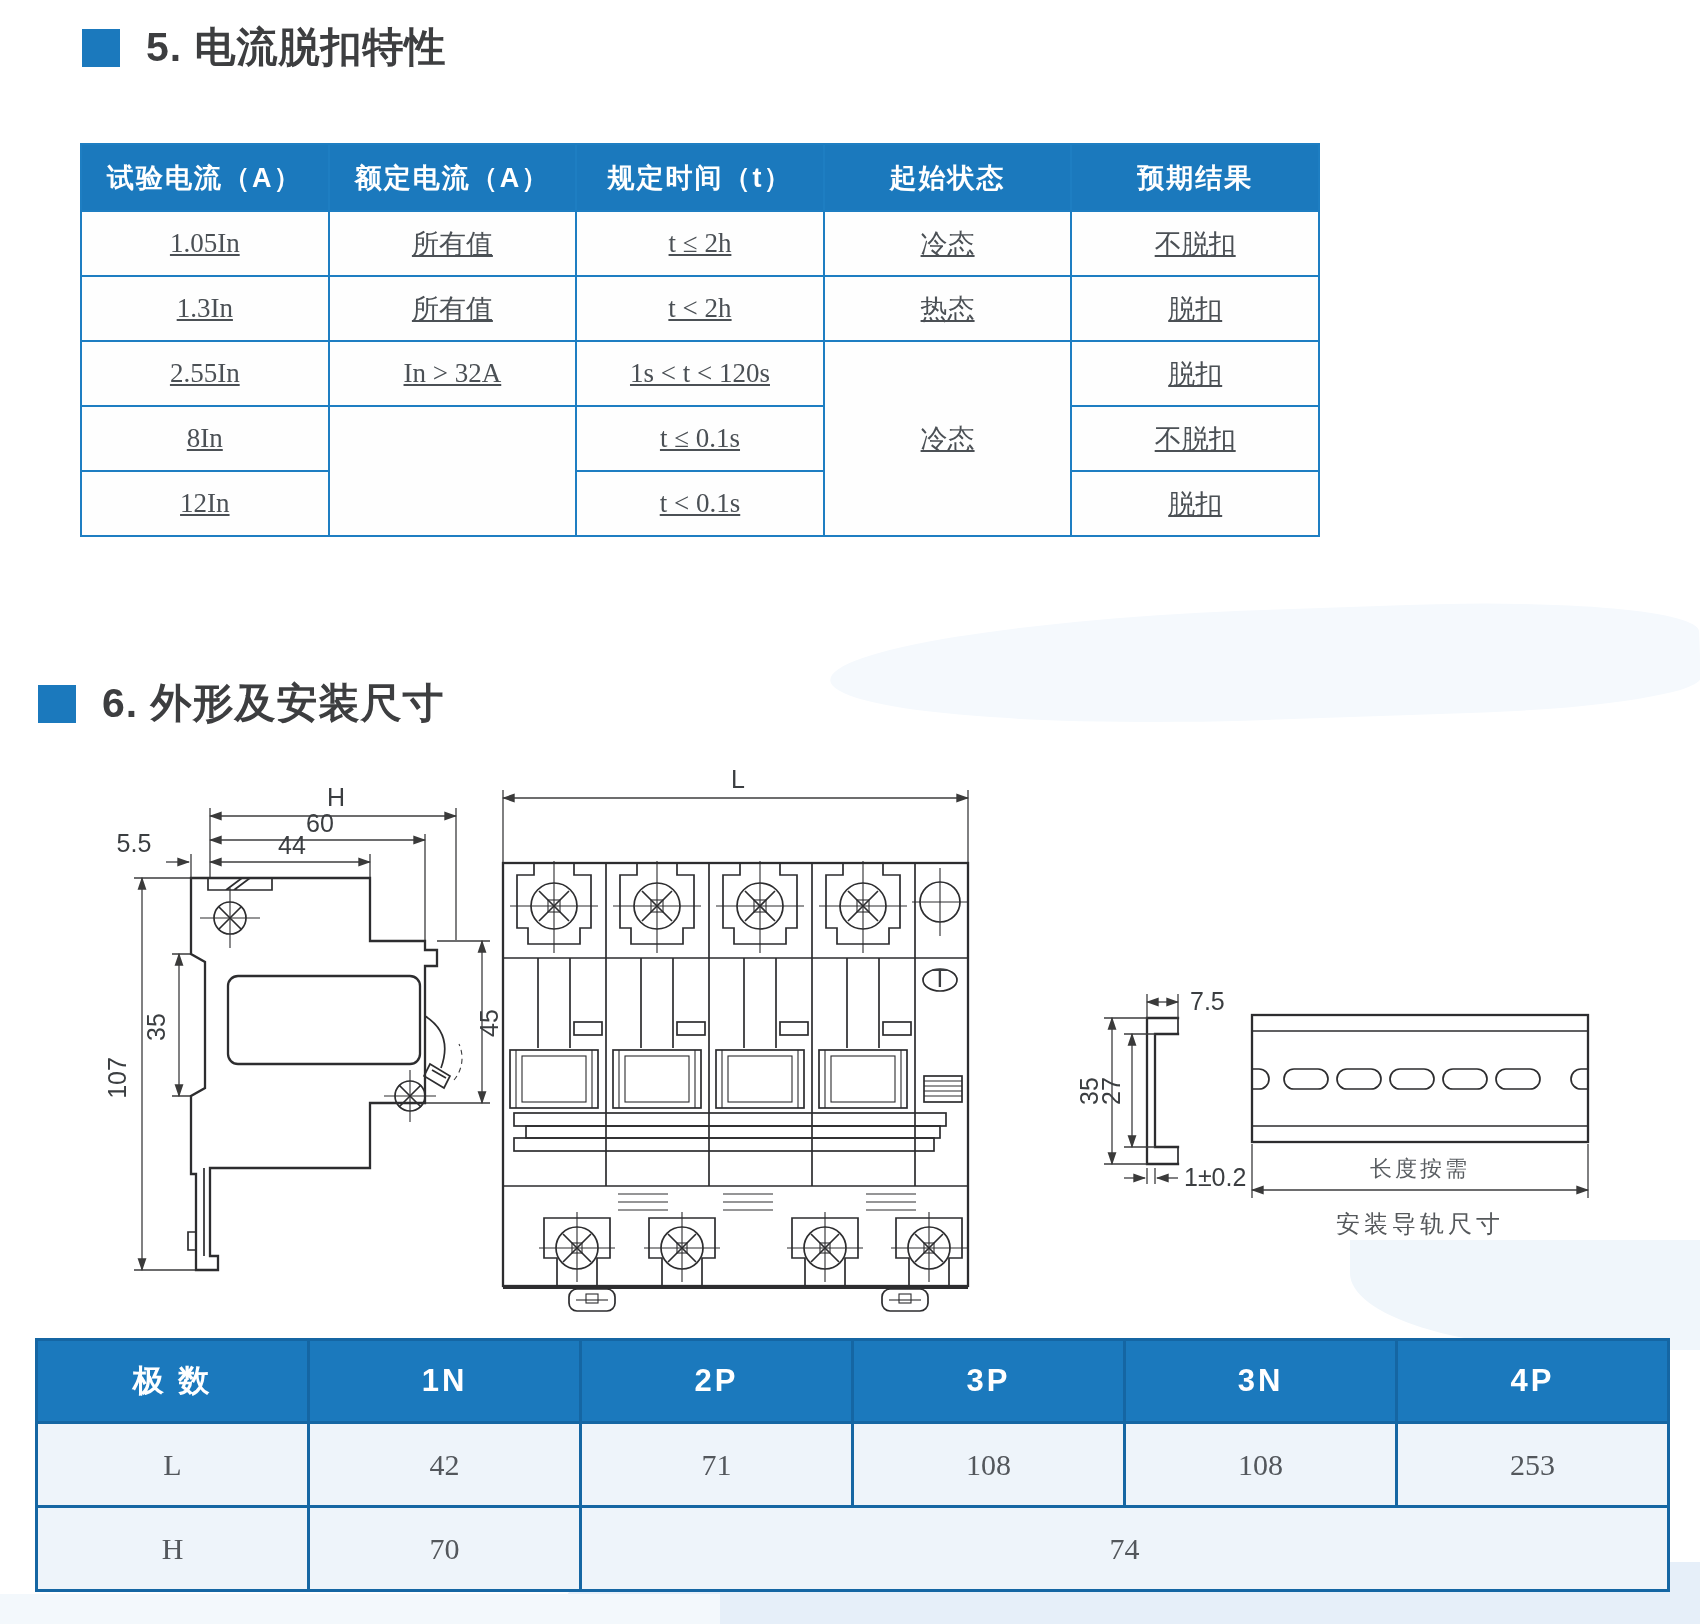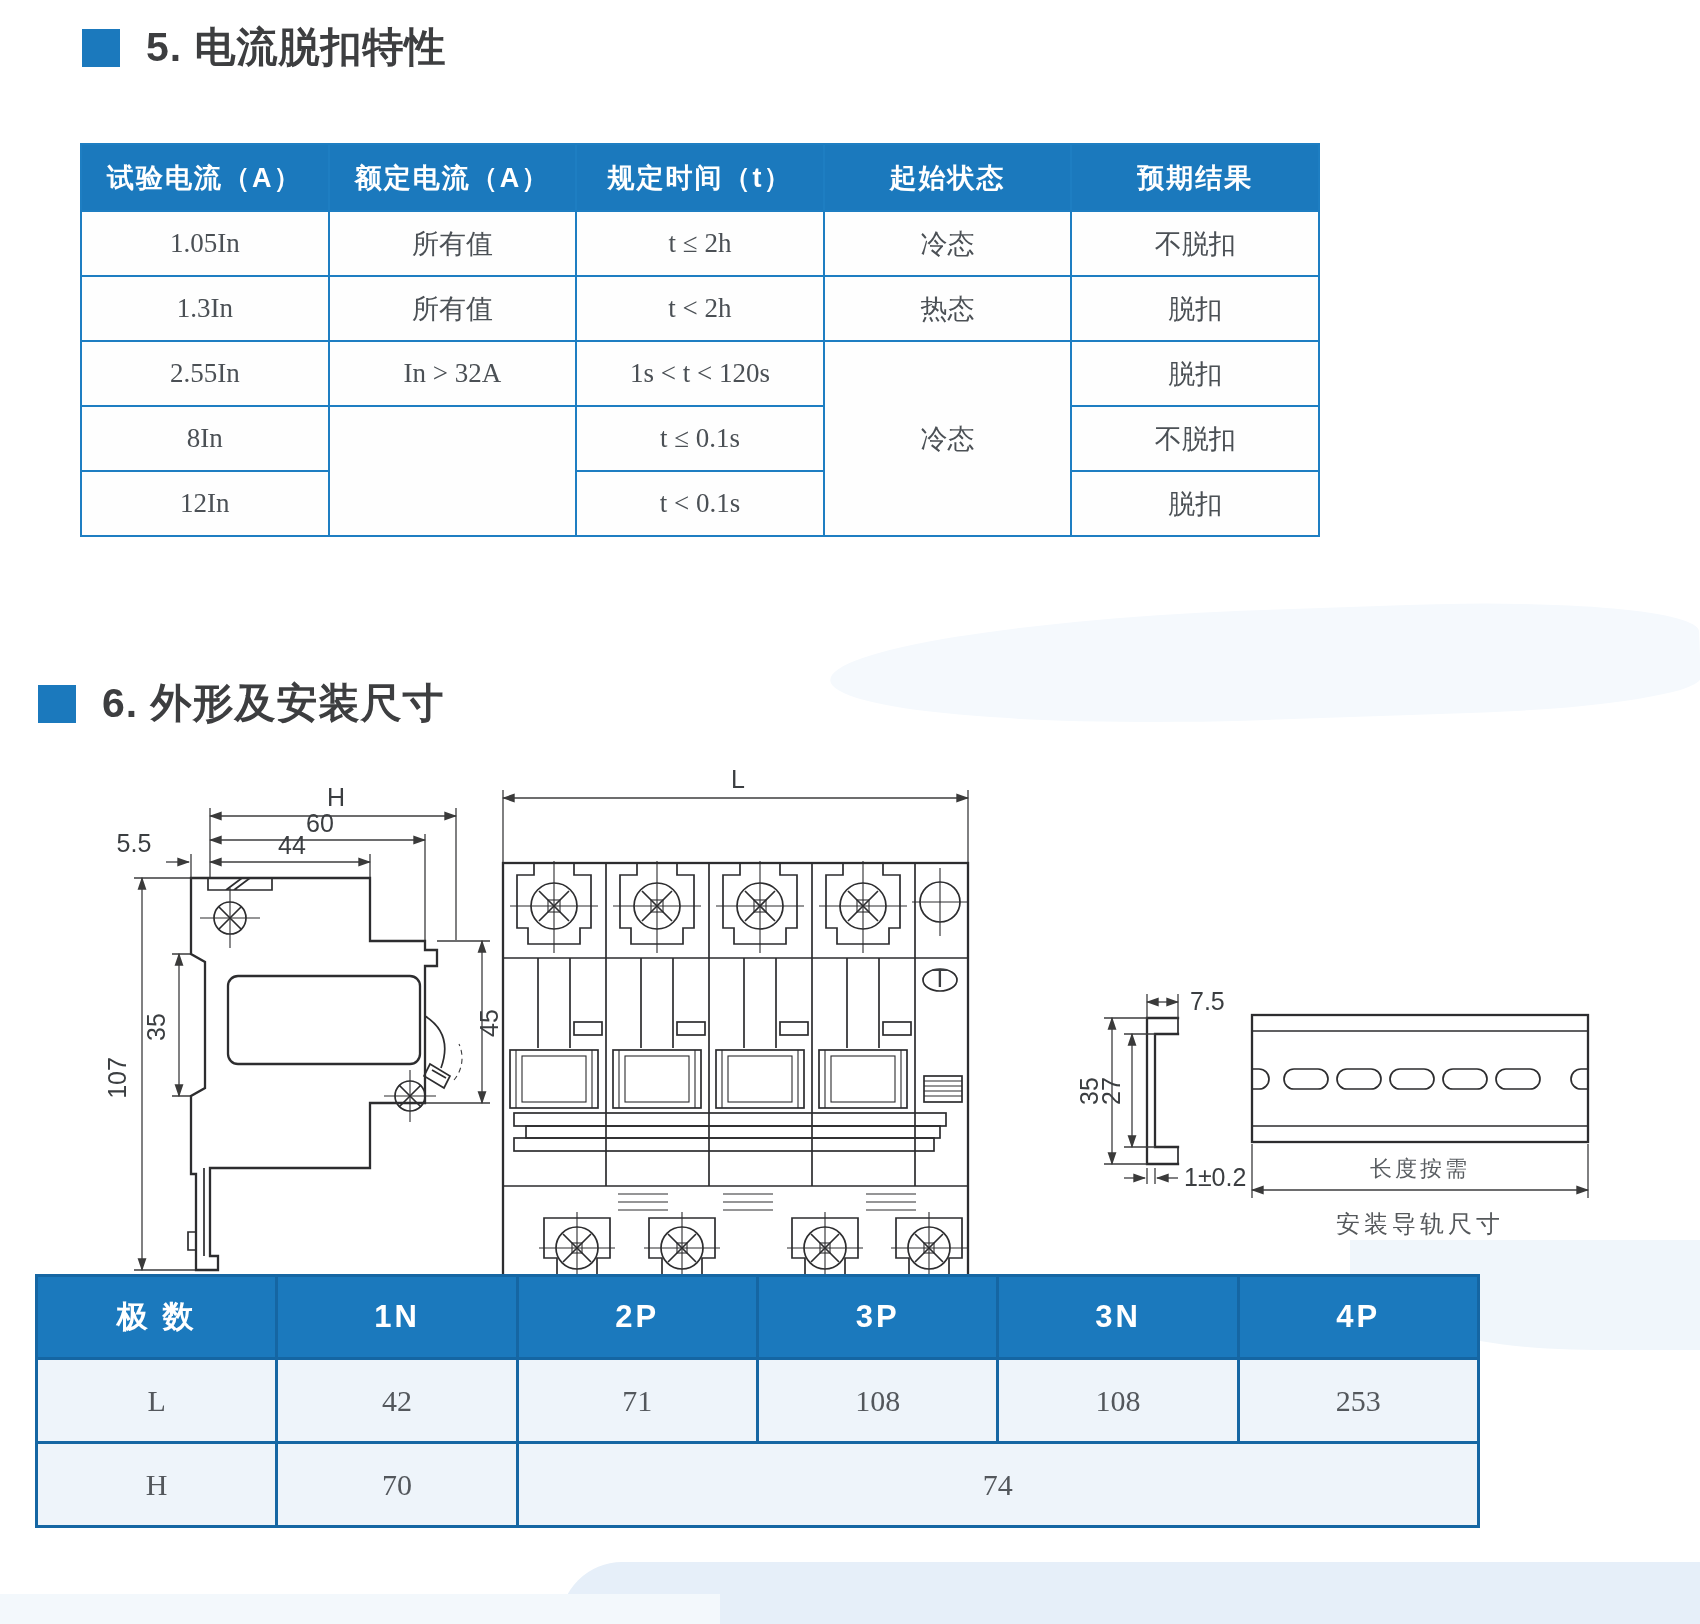--- a/index.html
+++ b/index.html
@@ -17,23 +17,23 @@
   .sec-title .sq{width:38px;height:38px;background:#1b79bd;flex:0 0 auto;}
   #sec5{left:38px;top:20px;padding-left:44px;}
   #sec6{left:38px;top:676px;}
 
   table{border-collapse:collapse;table-layout:fixed;}
   .tbl5{position:absolute;left:80px;top:143px;width:1240px;}
   .tbl5 th{height:63px;background:#1b79bd;color:#ffffff;font-size:27px;font-weight:700;
            border:2px solid #1e7ec2;letter-spacing:2px;}
   .tbl5 td{height:61px;background:#fefefe;border:2px solid #1e7ec2;text-align:center;
            vertical-align:middle;font-size:27px;color:#4b5055;
-           font-family:"Liberation Serif","DejaVu Serif",serif;}
-
-  .tbld{position:absolute;left:35px;top:1274px;width:1445px;}
+           font-family:"Liberation Serif","DejaVu Serif",serif;text-decoration:underline;}
+
+  .tbld{position:absolute;left:35px;top:1338px;width:1635px;}
   .tbld th{height:78px;background:#1b79bd;color:#ffffff;font-size:31px;font-weight:700;
            border:3px solid #1566a3;letter-spacing:3px;}
   .tbld td{height:79px;background:#eef4fa;border:3px solid #1566a3;text-align:center;
            vertical-align:middle;font-size:30px;color:#53575c;
            font-family:"Liberation Serif","DejaVu Serif",serif;}
 
   .drawing{position:absolute;}
   #side-view{left:58px;top:778px;}
   #front-view{left:488px;top:756px;}
   #rail-view{left:1028px;top:892px;}

